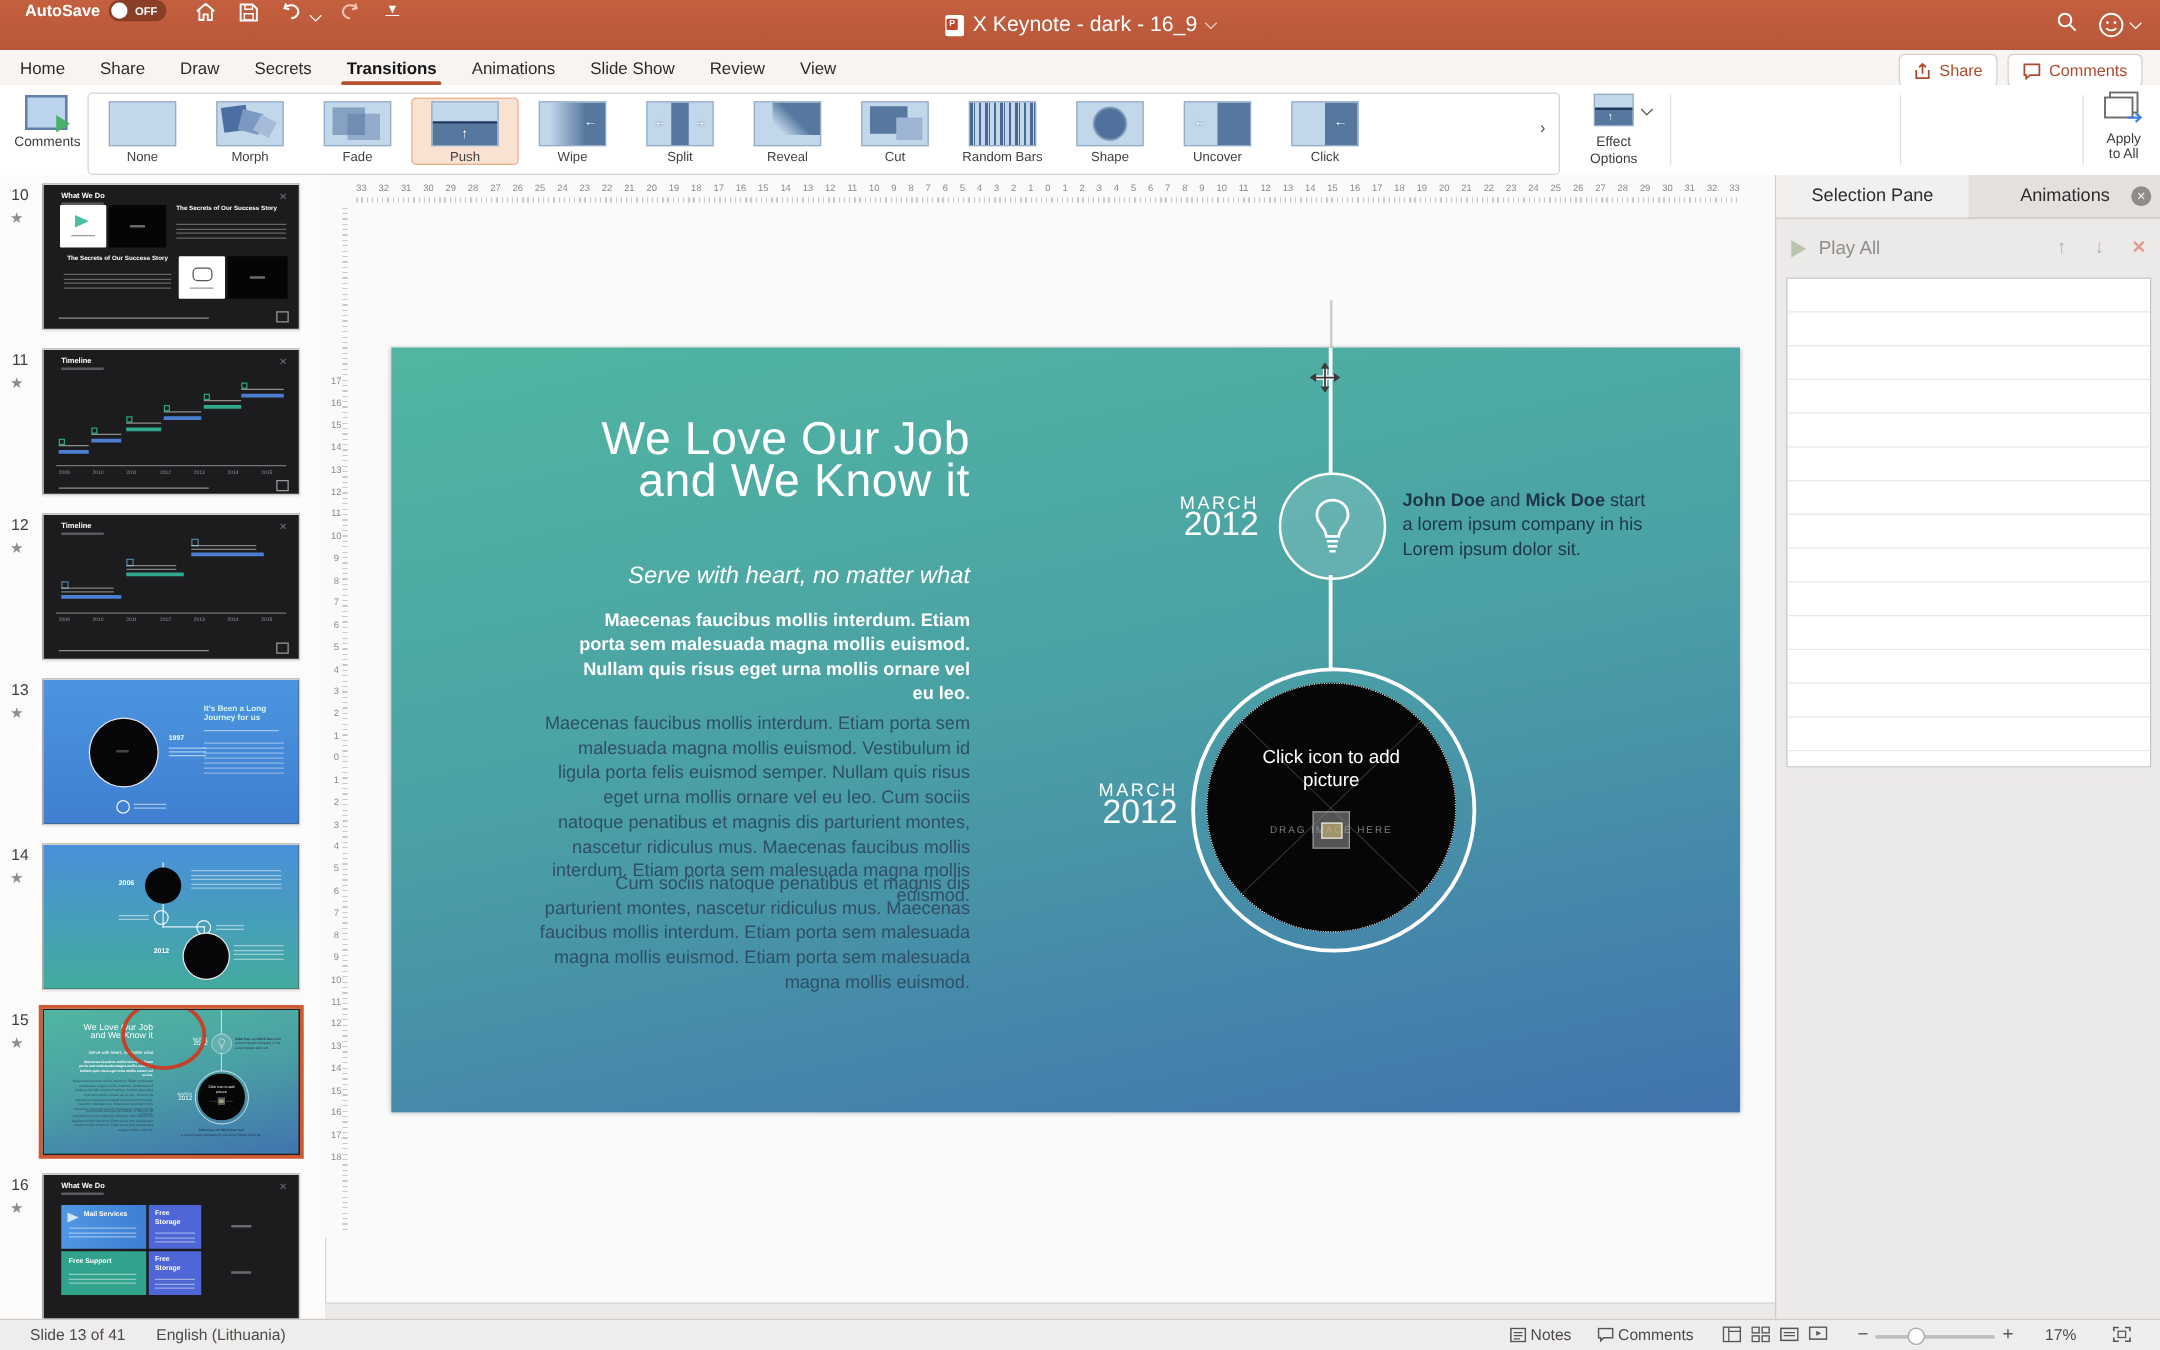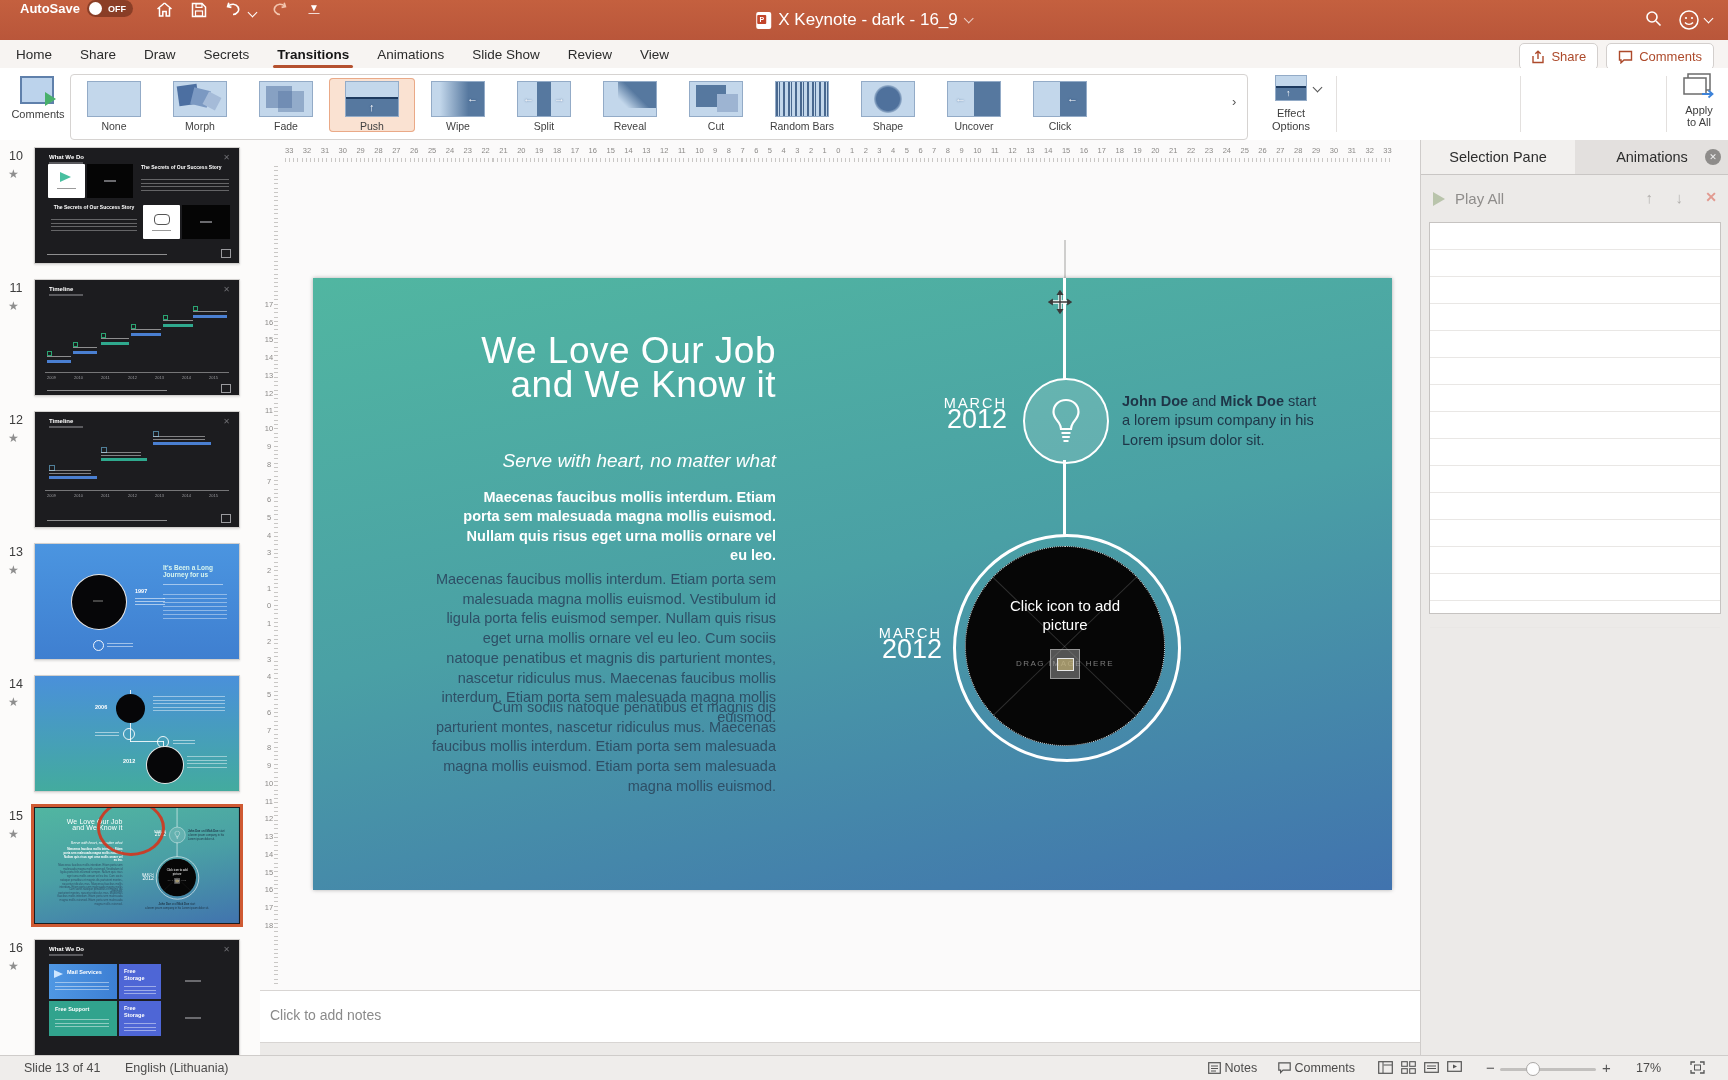--- a/index.html
+++ b/index.html
@@ -841,23 +841,20 @@
         <div class="pline"></div>
         <div class="pline"></div>
         <div class="pline"></div>
         <div class="pline"></div>
         <div class="pline"></div>
         <div class="pline"></div>
         <div class="pline"></div>
       </div>
   </div>
 
-  <div class="notes">
-    <div class="ph">Click to add notes</div>
-  </div>
   <div class="gapstrip"></div>
 
   <div class="statusbar">
     <span class="sl" style="left:24px;">Slide 13 of 41</span>
     <span class="sl" style="left:125px;">English (Lithuania)</span>
 
     <span class="sl" style="left:1208px;">
       <svg class="sb-ico" width="13" height="12" viewBox="0 0 13 12">
           <rect x="0.7" y="0.7" width="11.6" height="10.6" fill="none" stroke="#555" stroke-width="1.2"></rect>
           <path d="M3 4 H10 M3 6.5 H10 M3 9 H8" stroke="#555" stroke-width="1"></path>

